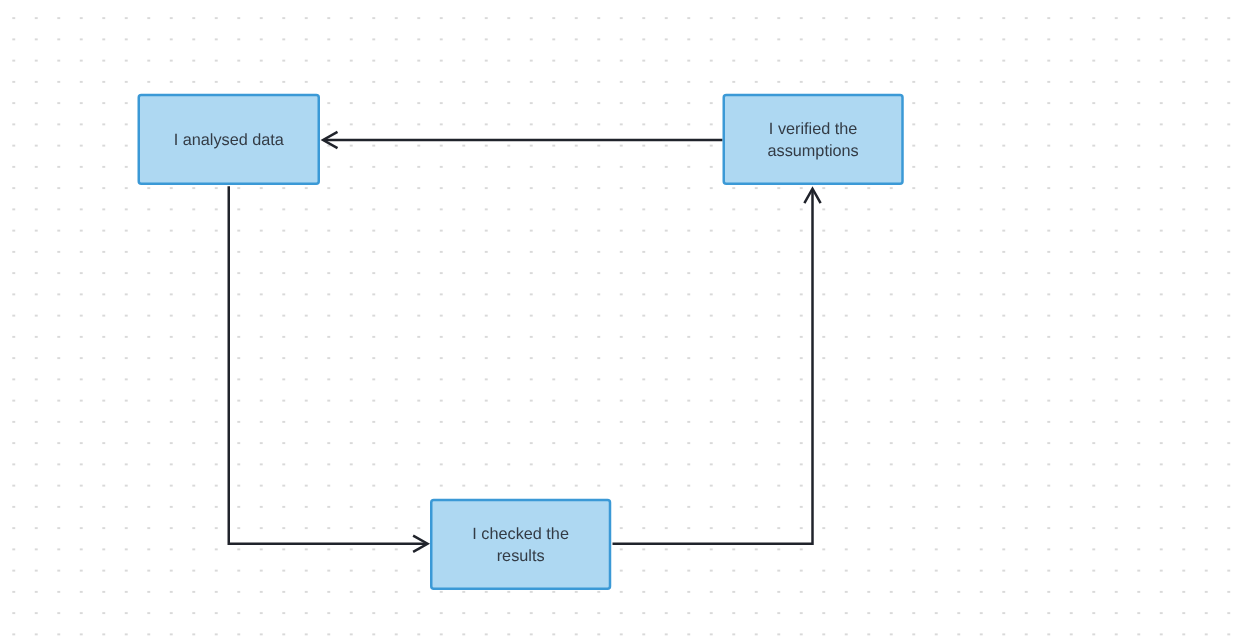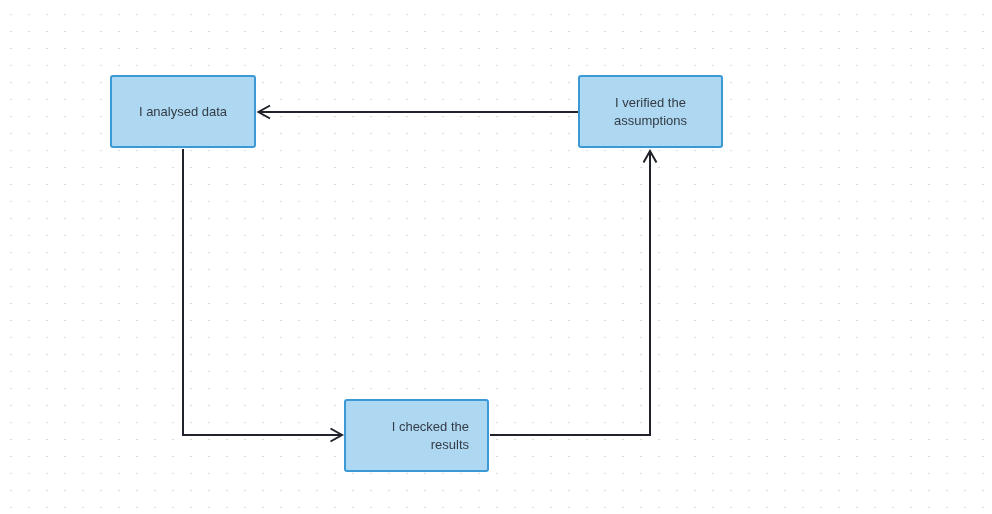--- a/index.html
+++ b/index.html
@@ -43,21 +43,21 @@
     justify-content: center;
     text-align: center;
     color: #333b45;
     font-size: 13px;
     line-height: 18px;
     padding: 4px 18px;
     cursor: default;
   }
   .node-analysed { left: 110px; top: 75px;  width: 146px; height: 73px; }
   .node-verified { left: 578px; top: 75px;  width: 145px; height: 73px; }
-  .node-checked  { left: 344px; top: 399px; width: 145px; height: 73px; text-align: right; }
+  .node-checked  { left: 344px; top: 399px; width: 145px; height: 73px; }
 </style>
 </head>
 <body>
 
 <div class="canvas">
 
   <svg class="connector-layer" viewBox="0 0 992 514" xmlns="http://www.w3.org/2000/svg">
 
     <g>
       <path d="M 578 112 H 259"></path>

